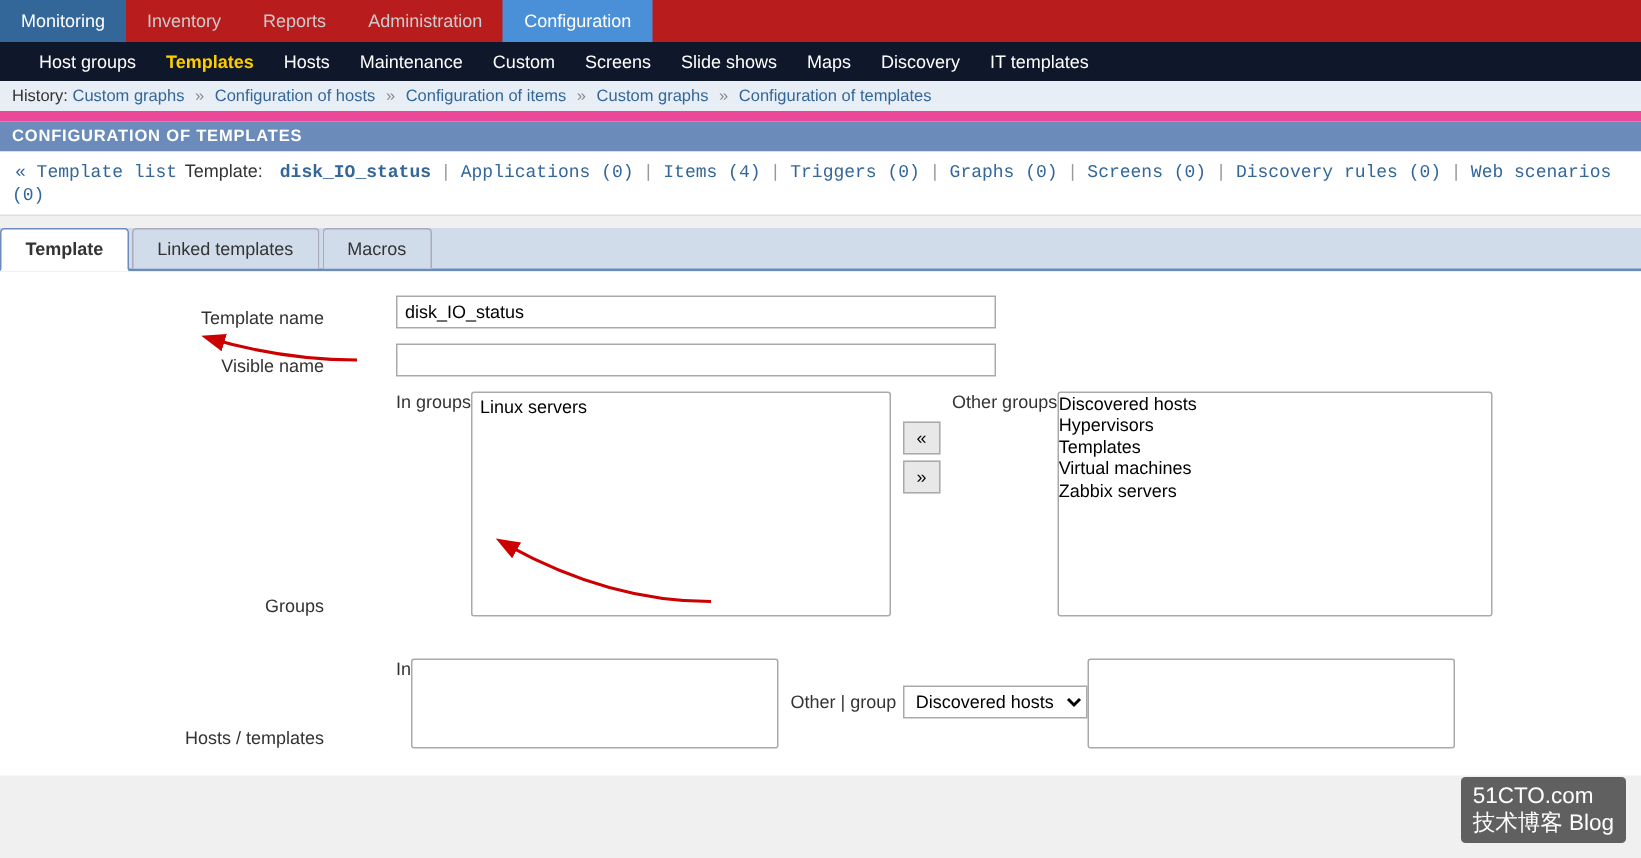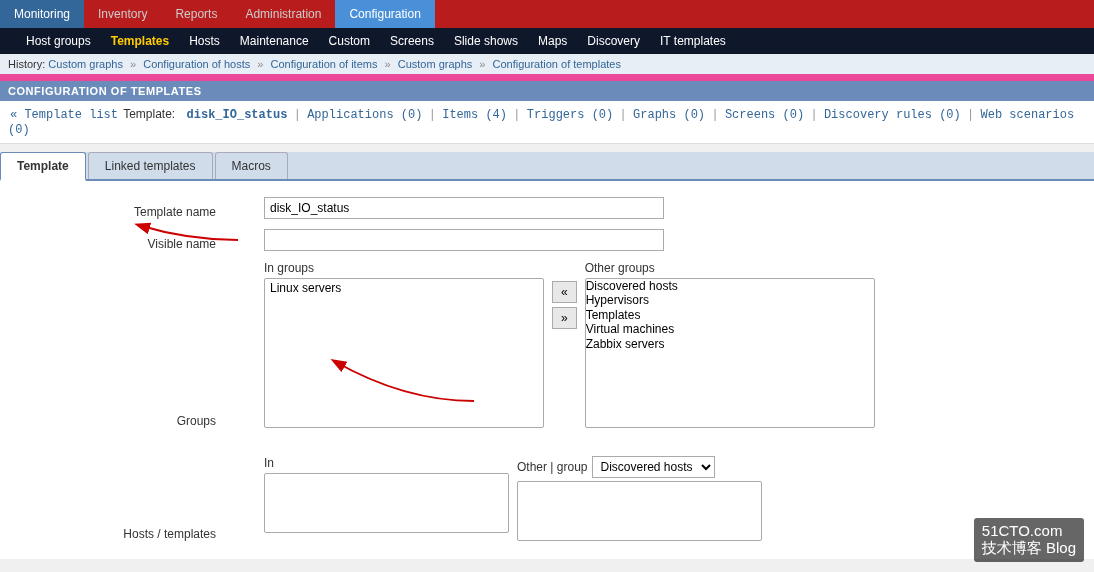--- a/index.html
+++ b/index.html
@@ -37,21 +37,21 @@
 
     
     .form-area { background: #fff; padding: 16px 8px 8px 8px; }
     .form-row { display: flex; align-items: flex-end; margin-bottom: 10px; gap: 36px; }
     .form-label { width: 220px; text-align: right; padding-right: 12px; padding-top: 3px; font-size: 12px; color: #333; flex-shrink: 0; }
     .form-control { flex: 1; }
     .form-input { border: 1px solid #aaa; padding: 3px 5px; font-size: 12px; width: 400px; }
 
     
     .groups-container { display: flex; align-items: flex-start; gap: 8px; }
-    .group-box { display: flex; flex-direction: column; }
+    .group-box { display: flex; flex-direction: row; }
     .group-label { font-size: 12px; color: #333; margin-bottom: 3px; }
     .group-list { border: 1px solid #aaa; background: #fff; width: 280px; height: 150px; overflow-y: auto; font-size: 12px; }
     .group-list-item { padding: 2px 5px; cursor: pointer; }
     .group-buttons { display: flex; flex-direction: column; justify-content: center; gap: 4px; padding-top: 20px; }
     .group-btn { border: 1px solid #aaa; background: #e8e8e8; padding: 3px 8px; cursor: pointer; font-size: 12px; }
 
     
     .newgroup-row { background: #e8f0e0; padding: 8px 8px 8px 8px; display: flex; align-items: center; }
     .newgroup-label { width: 220px; text-align: right; padding-right: 12px; font-size: 12px; flex-shrink: 0; }
     .newgroup-input { border: 1px solid #aaa; padding: 3px 5px; font-size: 12px; width: 160px; }

